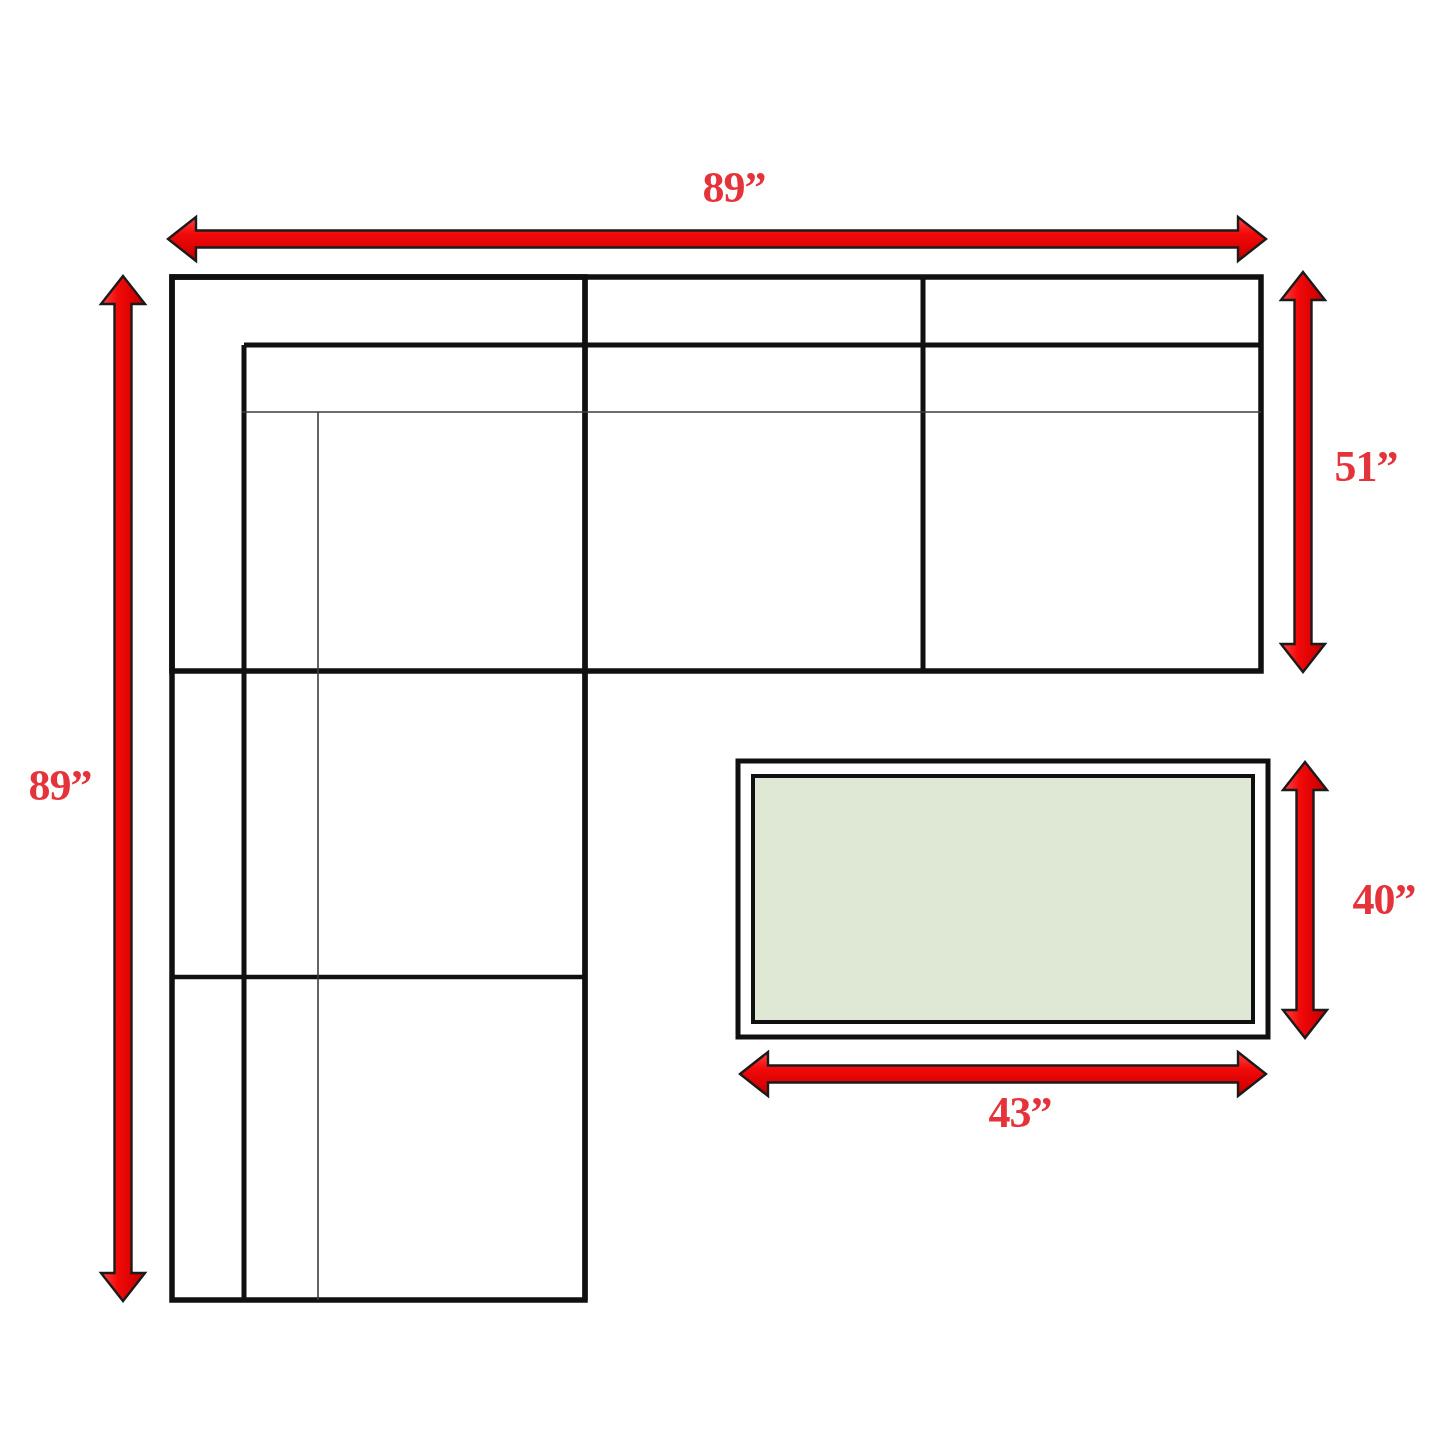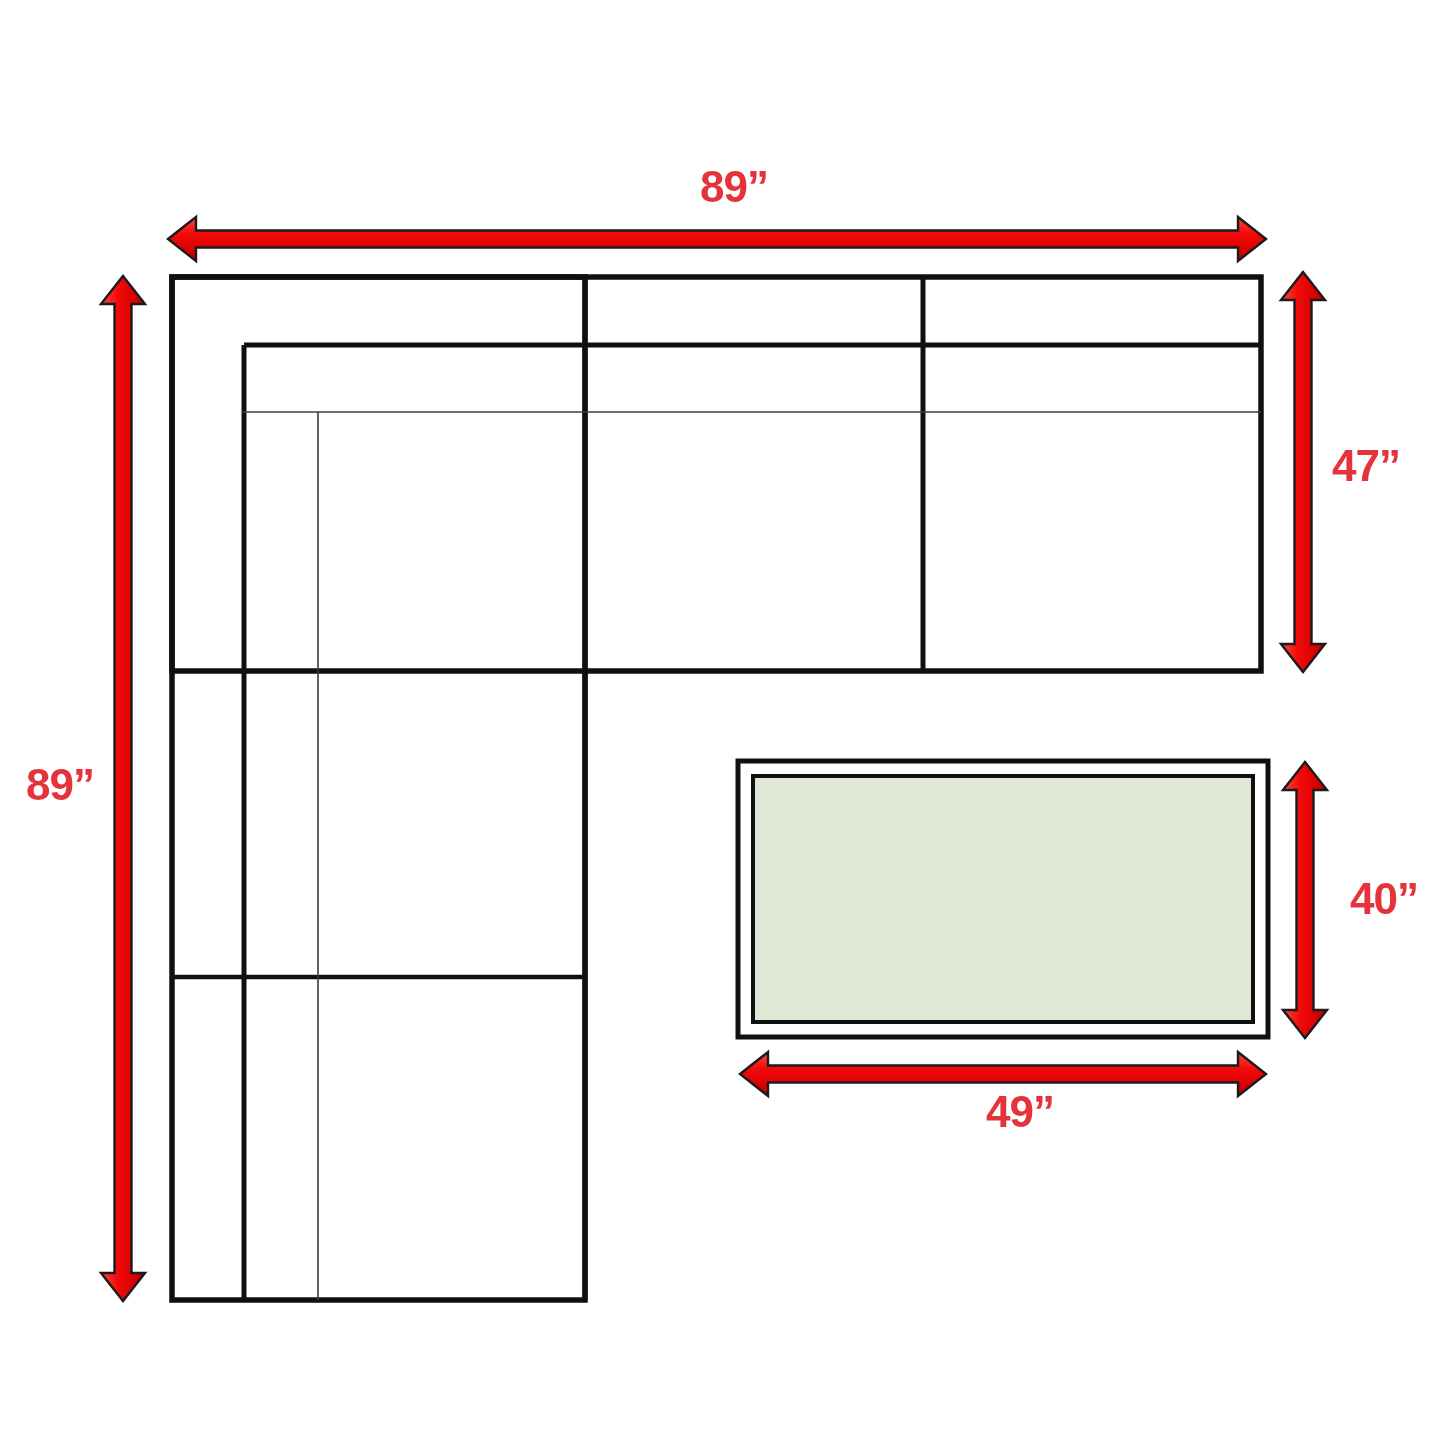--- a/index.html
+++ b/index.html
@@ -18,21 +18,21 @@
   .plan-svg {
     position: absolute;
     left: 0;
     top: 0;
     width: 1445px;
     height: 1445px;
   }
   .dim-label {
     position: absolute;
     transform: translate(-50%, -50%);
-    font-family: Liberation Sans, sans-serif;
+    font-family: Liberation Serif, serif;
     font-weight: 700;
     font-size: 44px;
     letter-spacing: -1px;
     color: #e5333b;
     white-space: nowrap;
     user-select: none;
   }
 </style>
 </head>
 <body>
@@ -83,19 +83,19 @@
 
     <path d="M 1305 762 L 1327 790 L 1313.5 790 L 1313.5 1010 L 1327 1010 L 1305 1038 L 1283 1010 L 1296.5 1010 L 1296.5 790 L 1283 790 Z" fill="url(#gradV)" stroke="#1b1b1b" stroke-width="2.4" stroke-linejoin="miter"></path>
 
     <path d="M 740 1074 L 768 1052 L 768 1065.5 L 1238 1065.5 L 1238 1052 L 1266 1074 L 1238 1096 L 1238 1082.5 L 768 1082.5 L 768 1096 Z" fill="url(#gradH)" stroke="#1b1b1b" stroke-width="2.4" stroke-linejoin="miter"></path>
   </svg>
 
   <div class="dim-label" style="left:734px; top:187px;">89”</div>
 
   <div class="dim-label" style="left:60px; top:785px;">89”</div>
 
-  <div class="dim-label" style="left:1366px; top:466px;">47”</div>
+  <div class="dim-label" style="left:1366px; top:466px;">51”</div>
 
   <div class="dim-label" style="left:1384px; top:899px;">40”</div>
 
-  <div class="dim-label" style="left:1020px; top:1112px;">49”</div>
+  <div class="dim-label" style="left:1020px; top:1112px;">43”</div>
 
 </div>
 
 </body></html>

